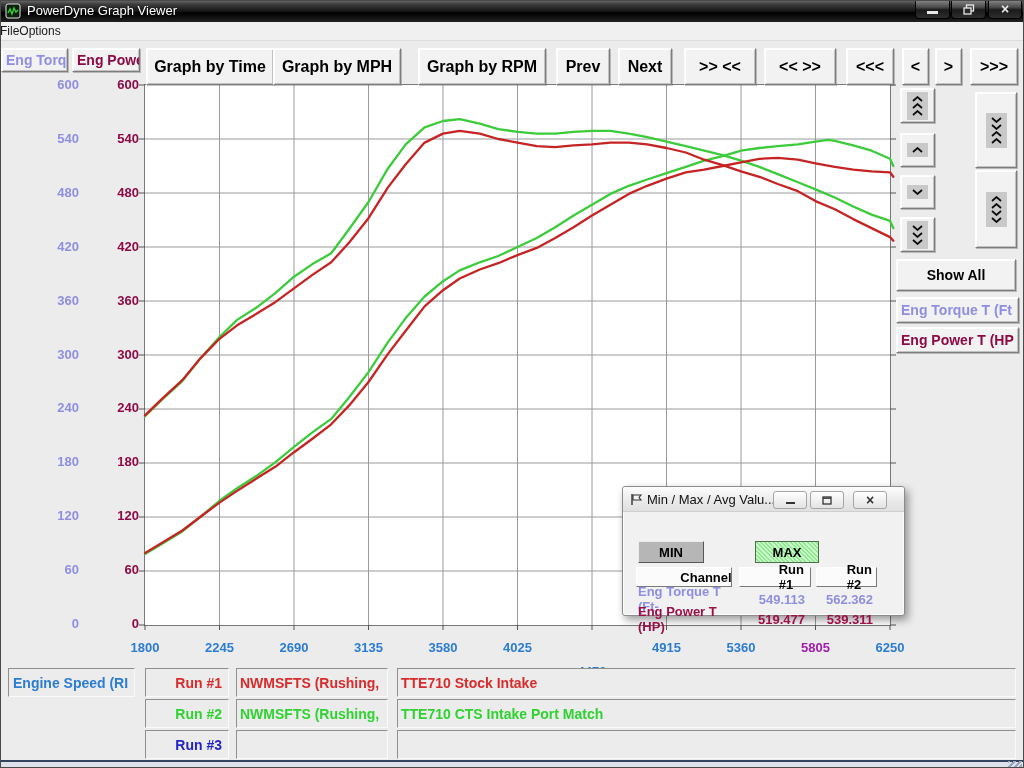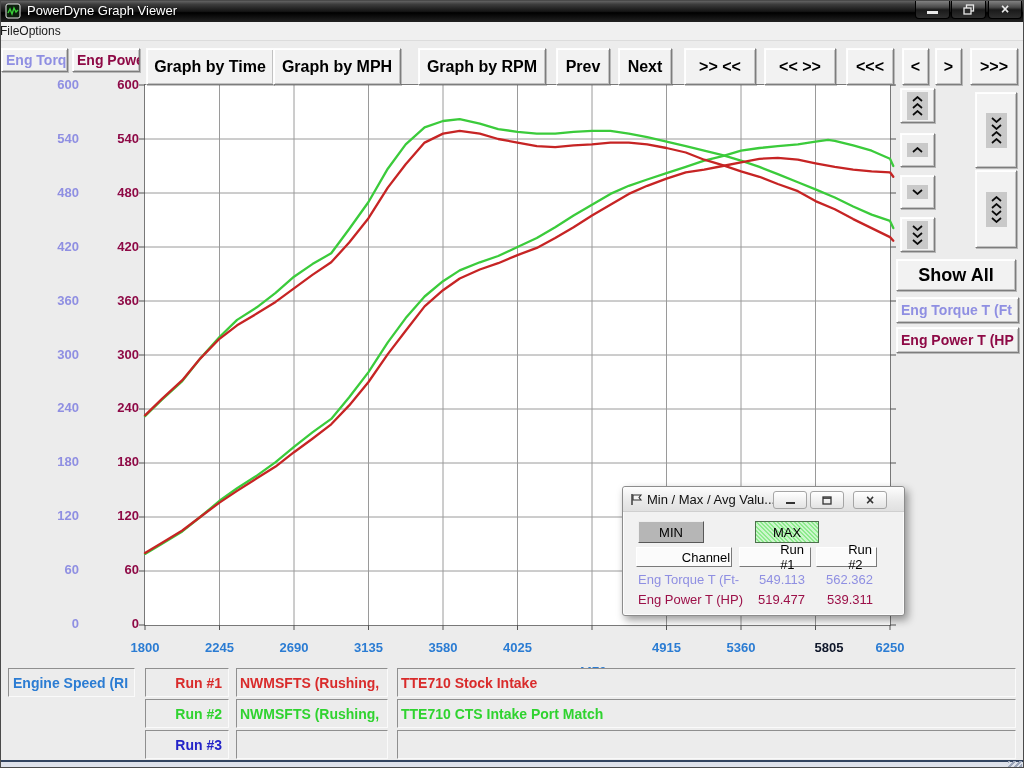--- a/index.html
+++ b/index.html
@@ -56,22 +56,22 @@
     box-shadow:0 0 0 1px rgba(255,255,255,.8) inset,3px 4px 9px rgba(0,0,0,.4);z-index:50;}
   #mmtitle{position:absolute;left:0;top:0;width:100%;height:25px;box-sizing:border-box;
     background:linear-gradient(180deg,#fdfdfd,#e9e9e9 60%,#e0e0e0);
     border-bottom:1px solid #cfcfcf;border-radius:3px 3px 0 0;}
   .mmtitle-text{position:absolute;left:24px;top:5px;font-size:13px;color:#111;}
   .mmbtn{position:absolute;top:4px;width:34px;height:18px;box-sizing:border-box;
     background:linear-gradient(180deg,#fff,#e3e3e3);border:1px solid #a5a5a5;border-radius:3px;
     display:flex;align-items:center;justify-content:center;color:#333;}
   .mm-minbar{width:9px;height:2px;background:#333;margin-top:5px;}
   .mmx{font-size:14px;font-weight:bold;line-height:12px;}
-  .mmcell{position:absolute;box-sizing:border-box;font-weight:normal;font-size:13px;
-    display:flex;align-items:center;}
+  .mmcell{position:absolute;box-sizing:border-box;font-weight:bold;font-size:13px;
+    display:flex;align-items:center;margin-top:20px;}
   .mmhdr{background:#fbfbfb;border:1px solid;border-color:#fff #7a7a7a #7a7a7a #fff;color:#000;padding-left:44px;}
   #mm-min{background:#b6b6b6;border:1px solid;border-color:#ededed #585858 #585858 #ededed;
     justify-content:center;color:#000;}
   #mm-max{border:1px solid #4c704c;justify-content:center;color:#000;}
 
   
   #taskbar{position:absolute;left:0;top:760px;width:1024px;height:8px;
     background:#dde1ea;border-top:2px solid #31435f;}
   #grip{position:absolute;right:2px;top:761px;width:14px;height:7px;
     background:repeating-linear-gradient(135deg,#9aa4b8 0 2px,transparent 2px 4px);}
@@ -194,26 +194,26 @@
   <div id="xaxis">
       <div class="xlab" style="left: 117px; color: rgb(43, 124, 211);">1800</div>
       <div class="xlab" style="left: 191.5px; color: rgb(43, 124, 211);">2245</div>
       <div class="xlab" style="left: 266px; color: rgb(43, 124, 211);">2690</div>
       <div class="xlab" style="left: 340.5px; color: rgb(43, 124, 211);">3135</div>
       <div class="xlab" style="left: 415px; color: rgb(43, 124, 211);">3580</div>
       <div class="xlab" style="left: 489.5px; color: rgb(43, 124, 211);">4025</div>
       <div class="xlab" style="left: 564px; color: rgb(43, 124, 211); margin-top: 24px;">4470</div>
       <div class="xlab" style="left: 638.5px; color: rgb(43, 124, 211);">4915</div>
       <div class="xlab" style="left: 713px; color: rgb(43, 124, 211);">5360</div>
-      <div class="xlab" style="left: 787.5px; color: #0f172a; text-align: right;">5805</div>
+      <div class="xlab" style="left: 787.5px; color: #a21caf;">5805</div>
       <div class="xlab" style="left: 862px; color: rgb(43, 124, 211);">6250</div>
     </div>
 
   <div id="right-scroll"></div>
-  <div class="btn" style="left:896px;top:259px;width:120px;height:32px;font-size:18px;">Show All</div>
+  <div class="btn" style="left:896px;top:259px;width:120px;height:32px;font-size:14px;">Show All</div>
   <div class="btn chanbtn" id="rp-ch0" style="left: 896px; top: 297px; width: 123px; height: 26px; color: rgb(143, 143, 226);">Eng Torque T (Ft</div>
   <div class="btn chanbtn" id="rp-ch1" style="left: 896px; top: 327px; width: 123px; height: 26px; color: rgb(142, 10, 70);">Eng Power T (HP</div>
 
   <div class="sunken" id="xchan" style="left: 8px; top: 668px; width: 127px; height: 29px; padding-left: 4px; color: rgb(43, 124, 211);">Engine Speed (RI</div>
   <div id="legend-rows">
       <div class="sunken" style="left: 145px; top: 668px; width: 84px; height: 29px; justify-content: flex-end; padding-right: 6px; color: rgb(217, 43, 43);">Run #1</div>
       <div class="sunken" style="left: 236px; top: 668px; width: 152px; height: 29px; padding-left: 3px; color: rgb(217, 43, 43);">NWMSFTS (Rushing,</div>
       <div class="sunken" style="left: 397px; top: 668px; width: 619px; height: 29px; padding-left: 3px; color: rgb(217, 43, 43);">TTE710 Stock Intake</div>
       <div class="sunken" style="left: 145px; top: 699px; width: 84px; height: 29px; justify-content: flex-end; padding-right: 6px; color: rgb(47, 211, 47);">Run #2</div>
       <div class="sunken" style="left: 236px; top: 699px; width: 152px; height: 29px; padding-left: 3px; color: rgb(47, 211, 47);">NWMSFTS (Rushing,</div>

